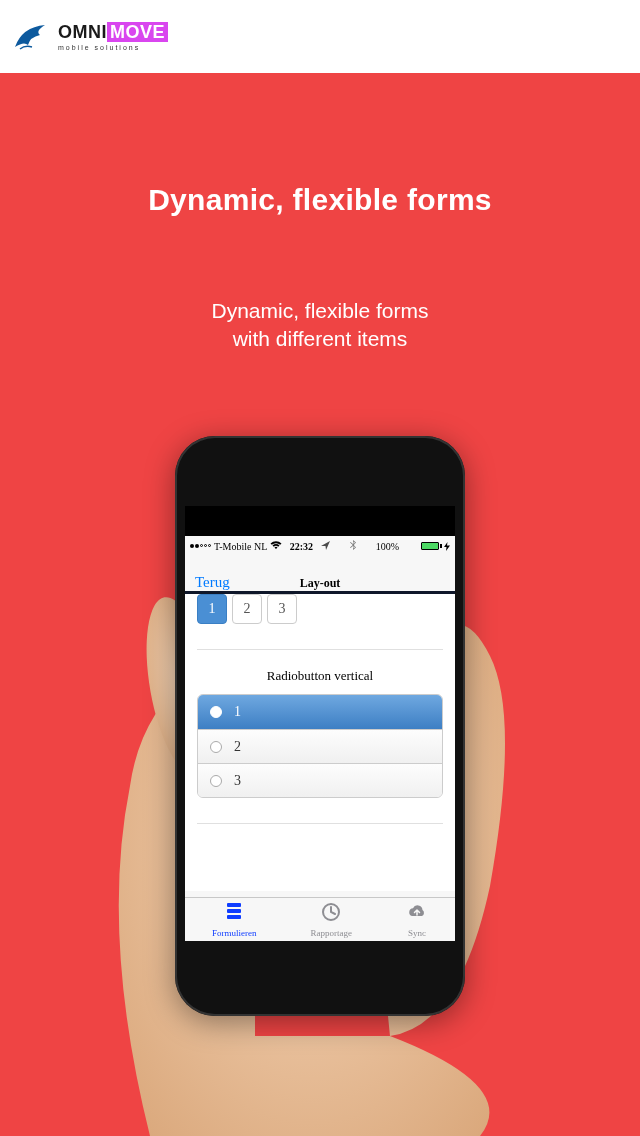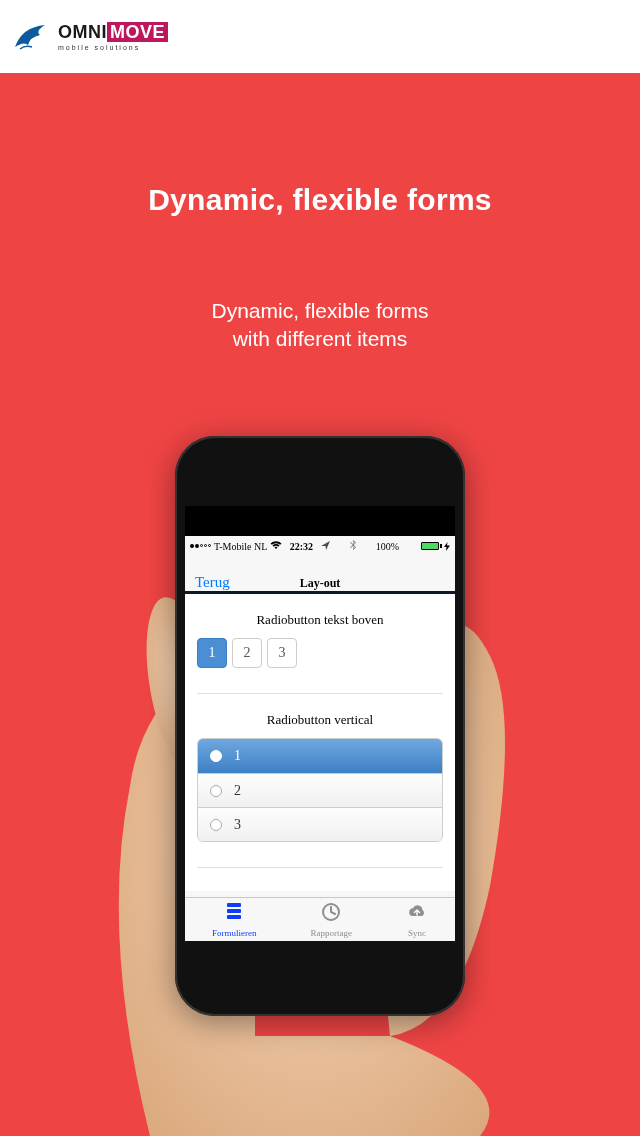--- a/index.html
+++ b/index.html
@@ -28,21 +28,21 @@
       height: 40px;
       position: relative;
     }
     .logo-text {
       font-size: 18px;
       font-weight: bold;
       letter-spacing: 0.5px;
       color: #1a1a1a;
     }
     .logo-text .move-box {
-      background: #be185d;
+      background: #d946ef;
       color: #fff;
       padding: 0 3px;
     }
     .logo-tagline {
       font-size: 7px;
       letter-spacing: 2px;
       color: #333;
       display: block;
       margin-top: 1px;
     }
@@ -338,21 +338,20 @@
             </span>
           </div>
         </div>
 
         <div class="nav-bar">
           <span class="nav-back">Terug</span>
           <span class="nav-title">Lay-out</span>
         </div>
 
         <div class="content-area">
-          <div class="section-label">Radiobutton tekst boven</div>
           <div class="seg-row">
             <div class="seg-btn active">1</div>
             <div class="seg-btn">2</div>
             <div class="seg-btn">3</div>
           </div>
           <hr class="divider">
 
           <div class="section-label">Radiobutton vertical</div>
           <div class="vradio-list">
             <div class="vradio-item active">

